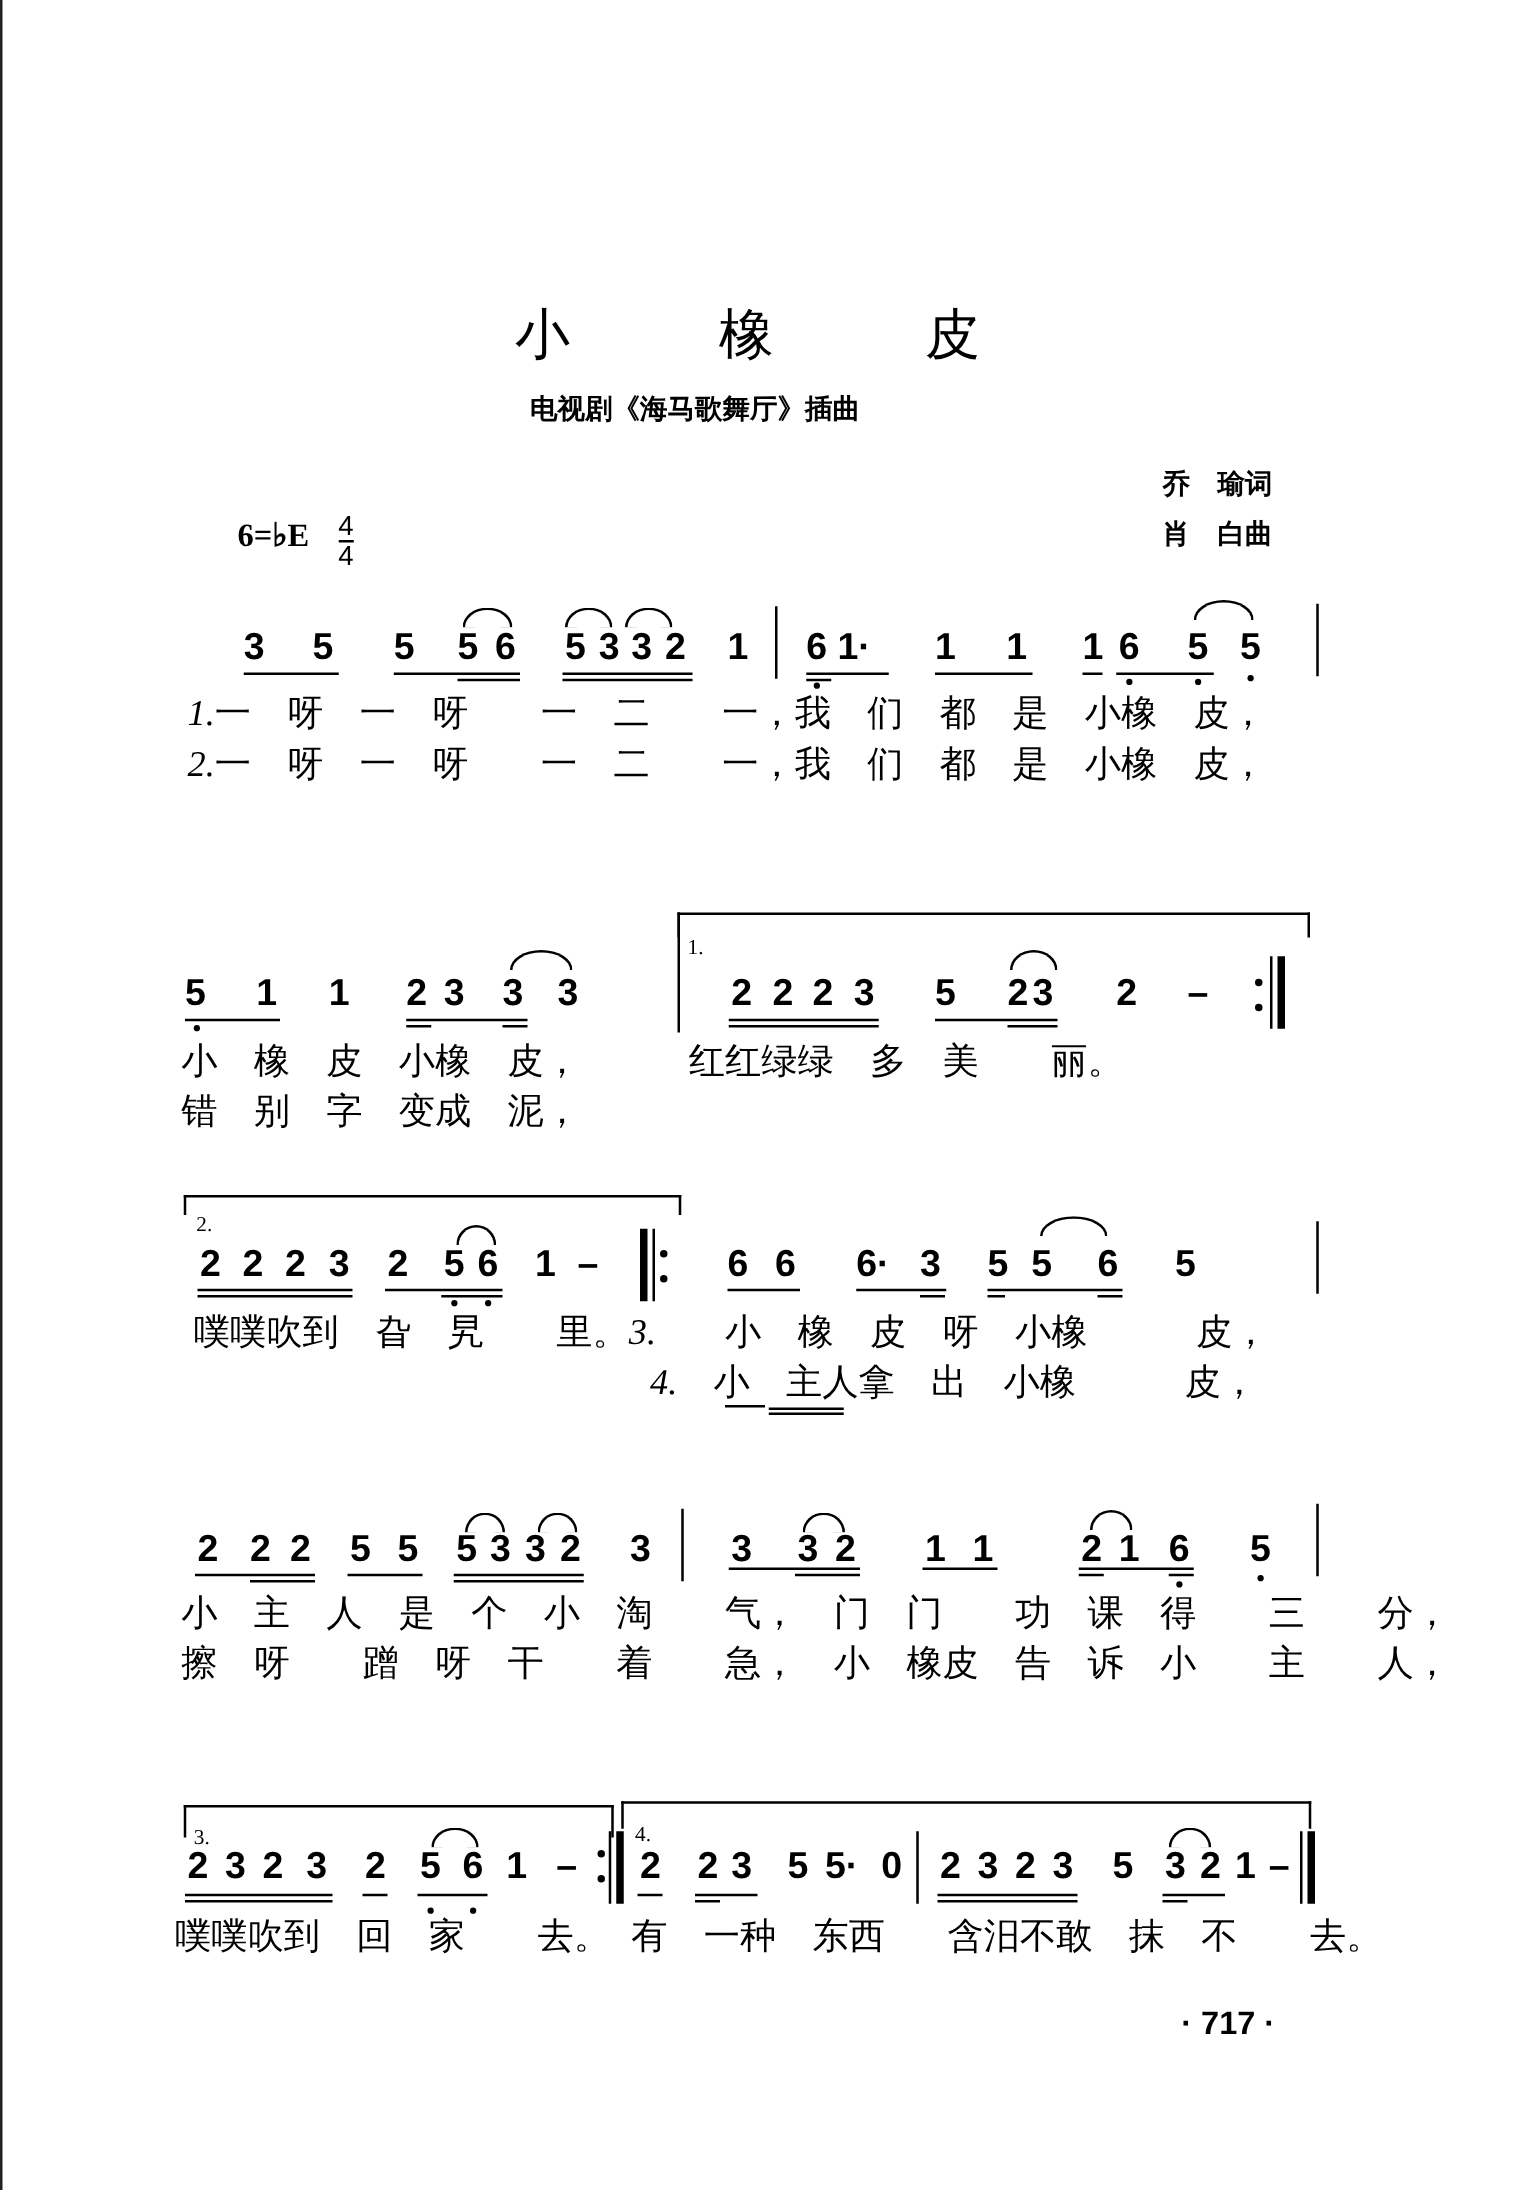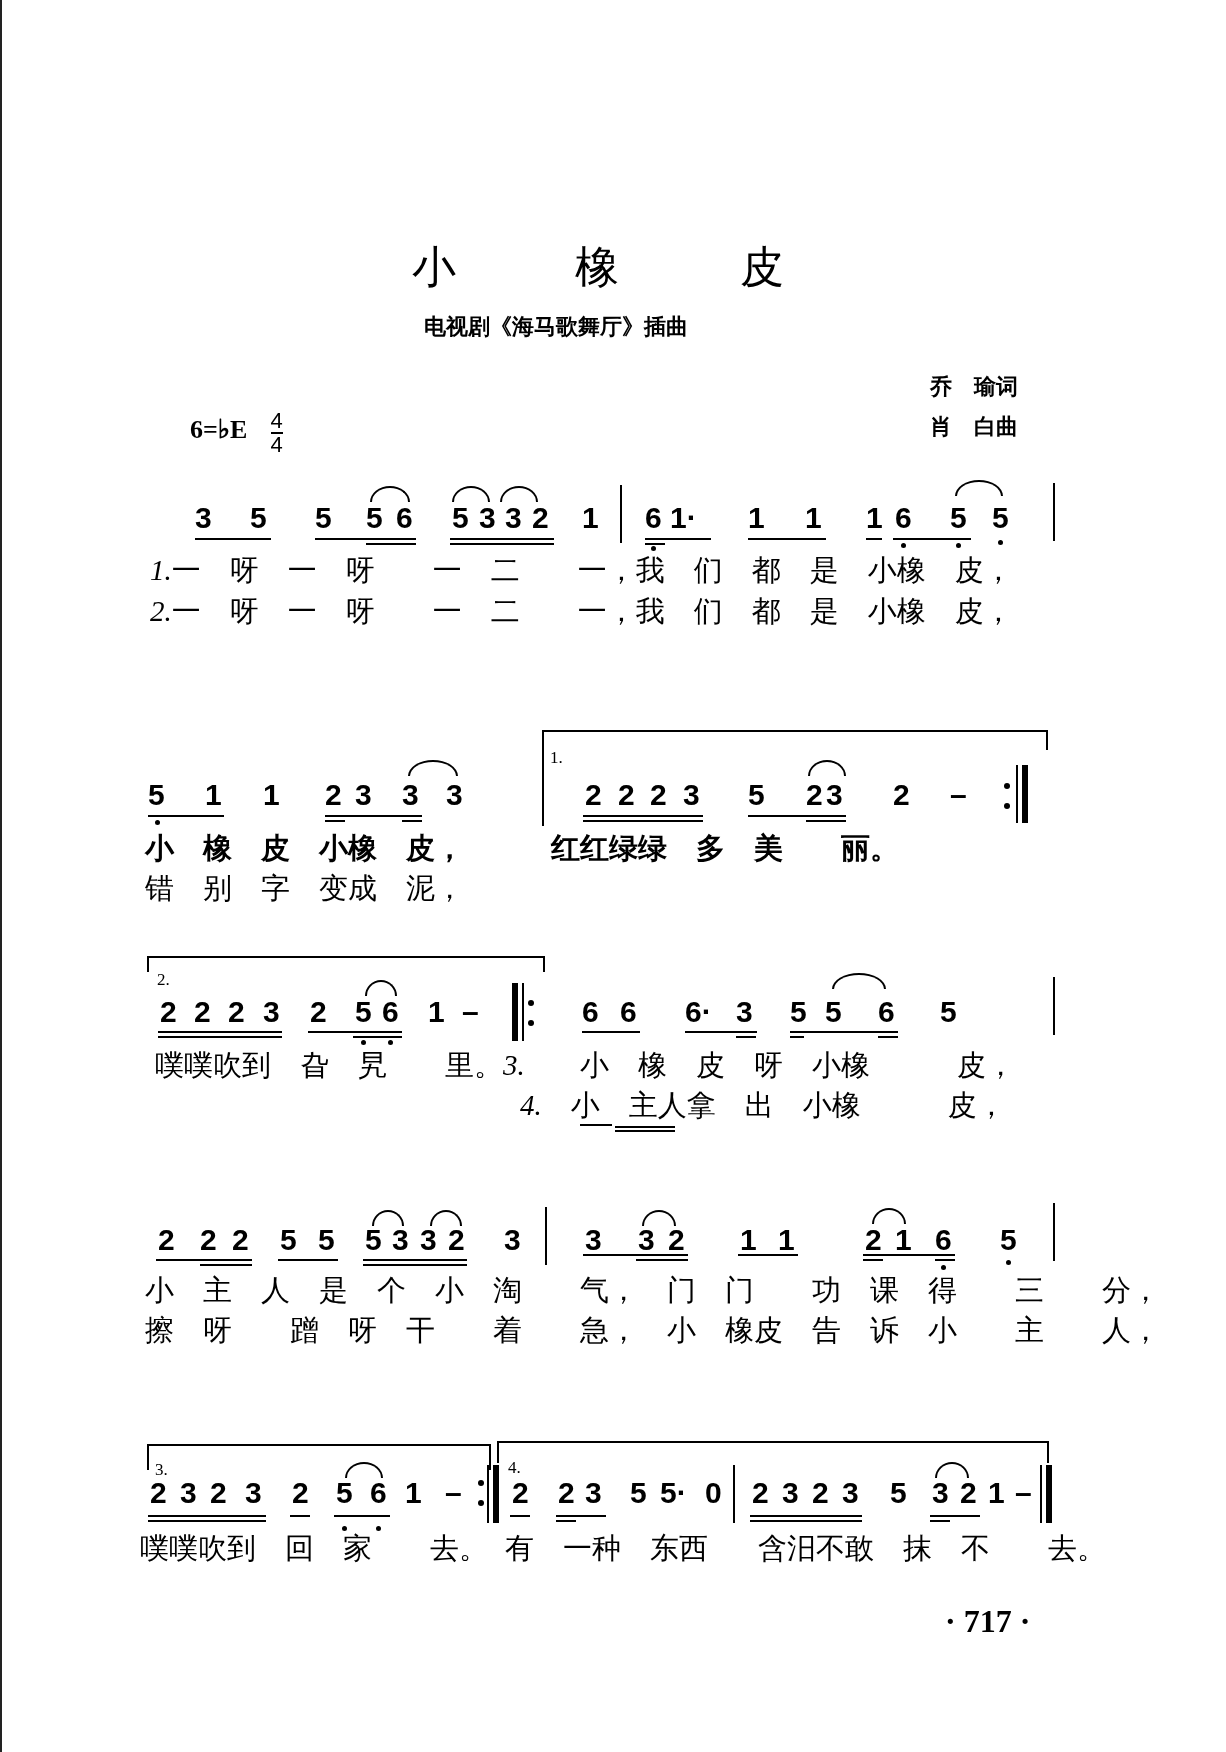--- a/index.html
+++ b/index.html
@@ -19,21 +19,21 @@
   .dot { position:absolute; width:5px; height:5px; border-radius:50%; background:#000; }
   .slur { position:absolute; border:2px solid #000; border-bottom:none; border-left-color:#000; border-radius:50% 50% 0 0 / 100% 100% 0 0; height:14px; }
   .bar { position:absolute; width:2px; background:#000; }
   .bar-thick { position:absolute; width:6px; background:#000; }
   .rep-dot { position:absolute; width:6px; height:6px; border-radius:50%; background:#000; }
   .volta { position:absolute; border-top:2px solid #000; border-left:2px solid #000; border-right:2px solid #000; }
   .volta-noright { border-right:none; }
   .volta-label { position:absolute; font-size:17px; font-family:"Liberation Serif", serif; }
   .lyr { position:absolute; font-size:29px; line-height:30px; font-family:"DejaVu Sans", sans-serif; letter-spacing:0; }
   .vnum { font-style:italic; font-family:"Liberation Serif", serif; }
-  .pageno { font-size:32px; font-weight:bold; font-family:Liberation Serif, serif; }
+  .pageno { font-size:26px; font-weight:bold; font-family:Liberation Sans, sans-serif; }
 </style>
 </head>
 <body>
 
 <div class="page-edge"></div>
 
 <div class="abs title" style="left:0;top:238px;width:1226px;height:60px;">
   <span style="left:412px;">小</span>
   <span style="left:575px;">橡</span>
   <span style="left:740px;">皮</span>
@@ -130,21 +130,21 @@
   <div class="slur" style="left:808px;top:760px;width:34px;"></div>
   <div class="ul" style="left:748px;top:815px;width:98px;"></div>
   <div class="ul" style="left:806px;top:820px;width:40px;"></div>
   <span class="n" style="left:893px;top:780px;">2</span>
   <span class="n" style="left:950px;top:780px;">–</span>
   <div class="rep-dot" style="left:1004px;top:783px;"></div>
   <div class="rep-dot" style="left:1004px;top:803px;"></div>
   <div class="bar" style="left:1016px;top:765px;height:58px;"></div>
   <div class="bar-thick" style="left:1022px;top:765px;height:58px;"></div>
 
-  <div class="lyr" style="left:145px;top:833px;font-weight:bold;">小　橡　皮　小橡　皮，　　　红红绿绿　多　美　　丽。</div>
+  <div class="lyr" style="left:145px;top:833px;">小　橡　皮　小橡　皮，　　　红红绿绿　多　美　　丽。</div>
   <div class="lyr" style="left:145px;top:873px;">错　别　字　变成　泥，</div>
 </div>
 
 <div>
   <div class="volta" style="left:147px;top:956px;width:394px;height:14px;"></div>
   <span class="volta-label" style="left:157px;top:970px;">2.</span>
 
   <span class="n" style="left:160px;top:997px;">2</span>
   <span class="n" style="left:194px;top:997px;">2</span>
   <span class="n" style="left:228px;top:997px;">2</span>

